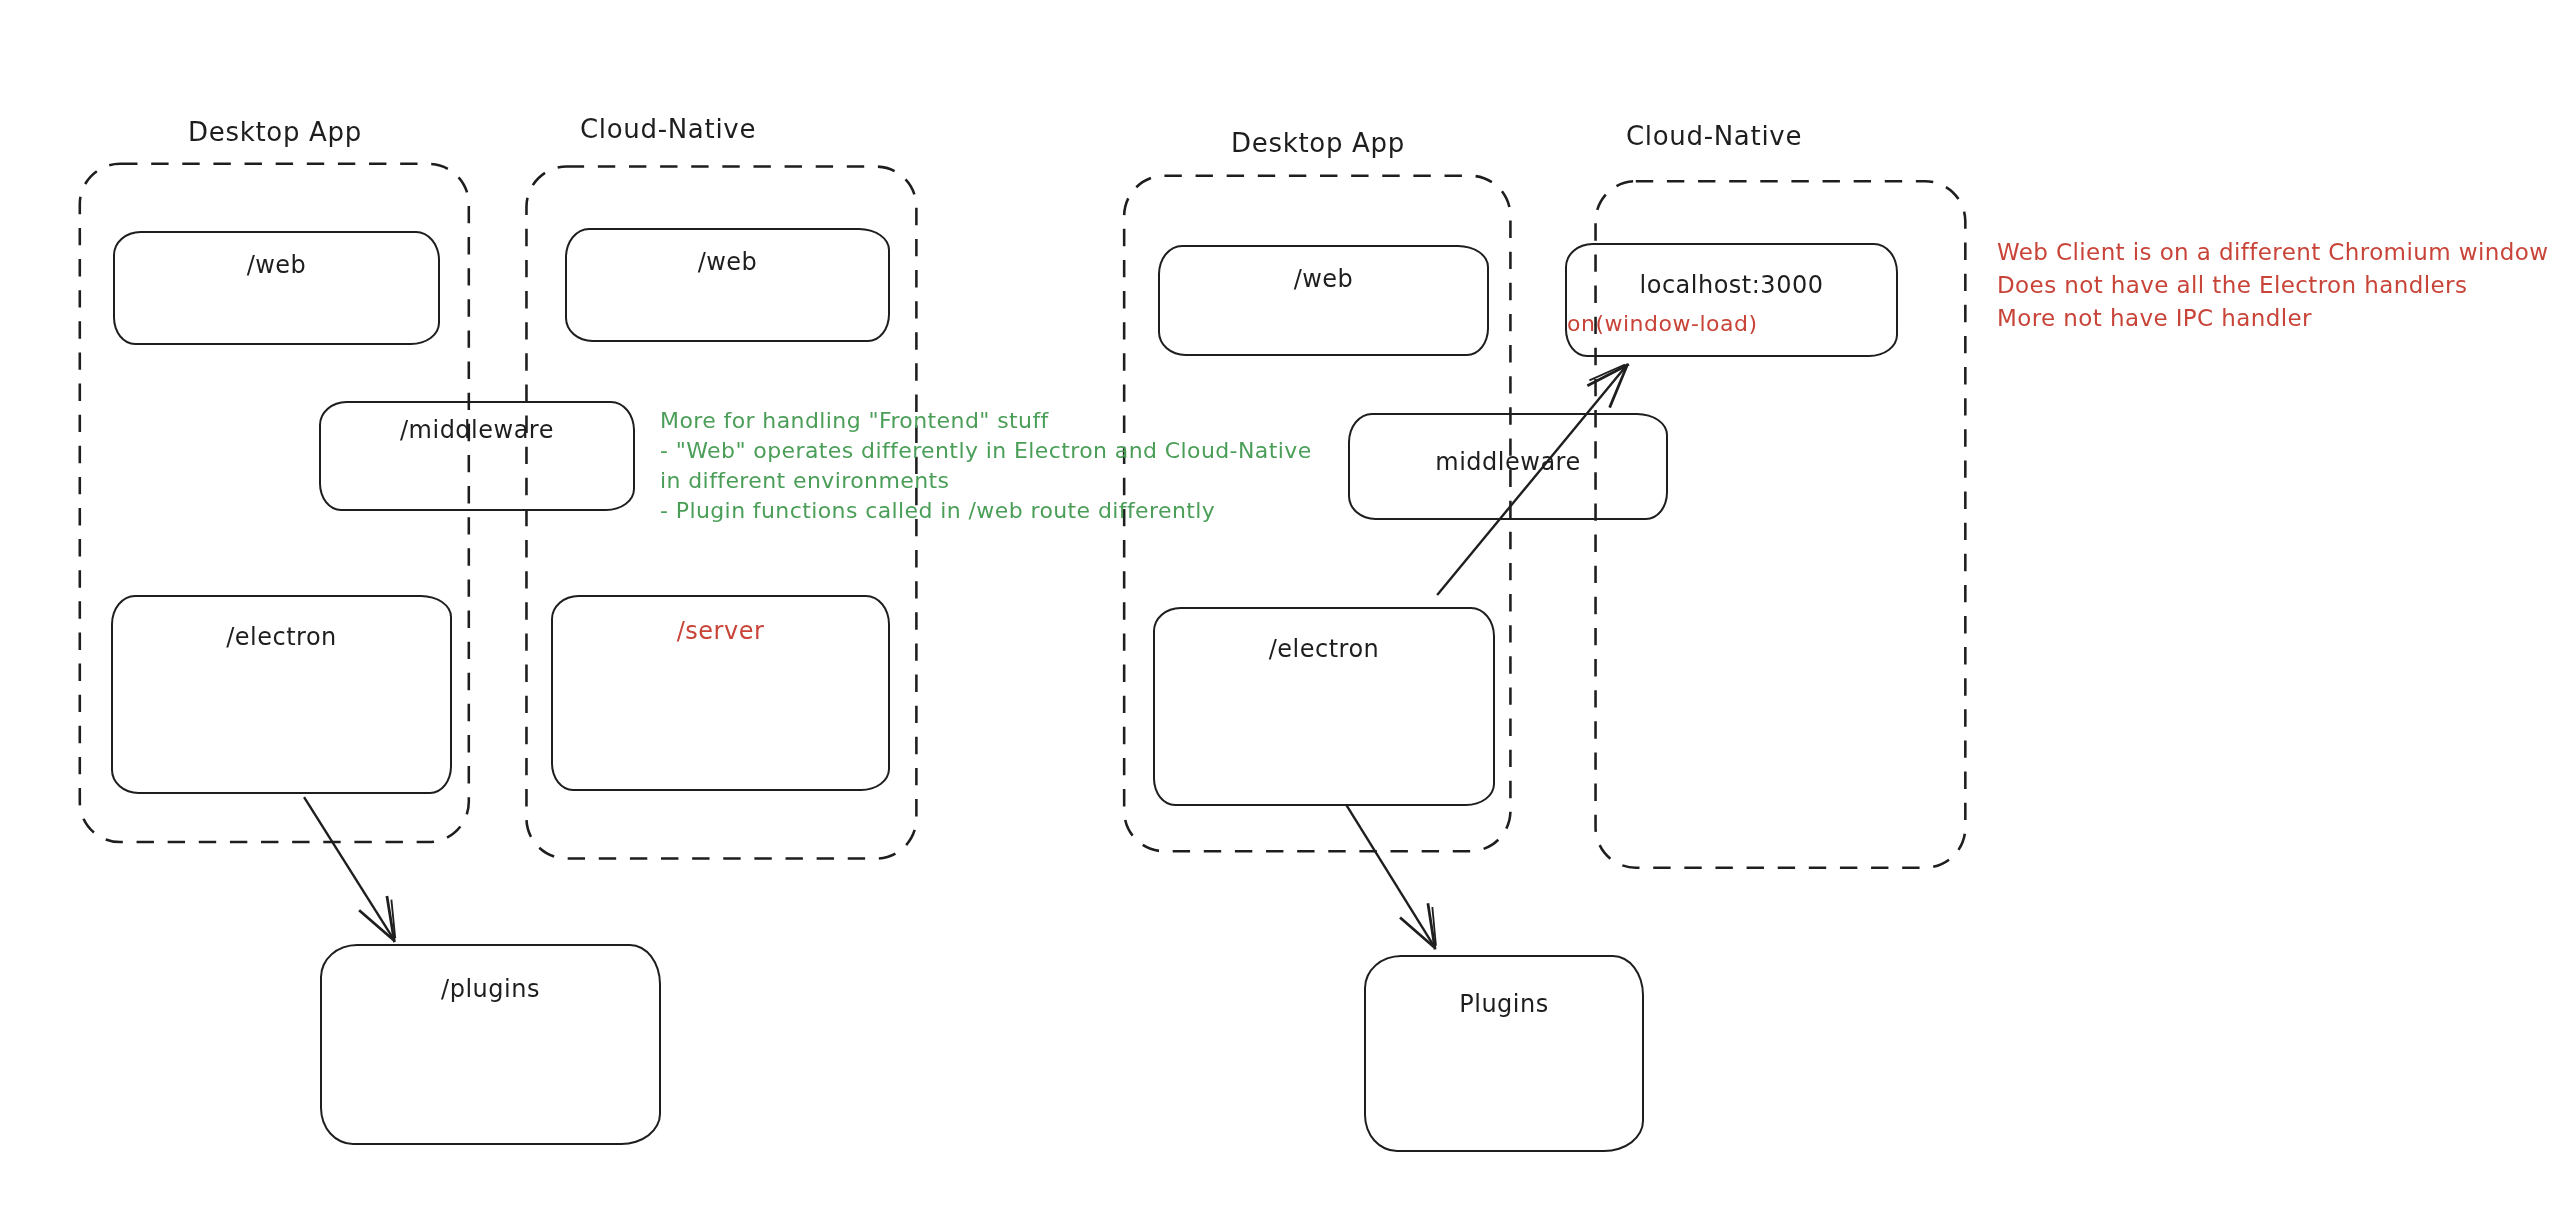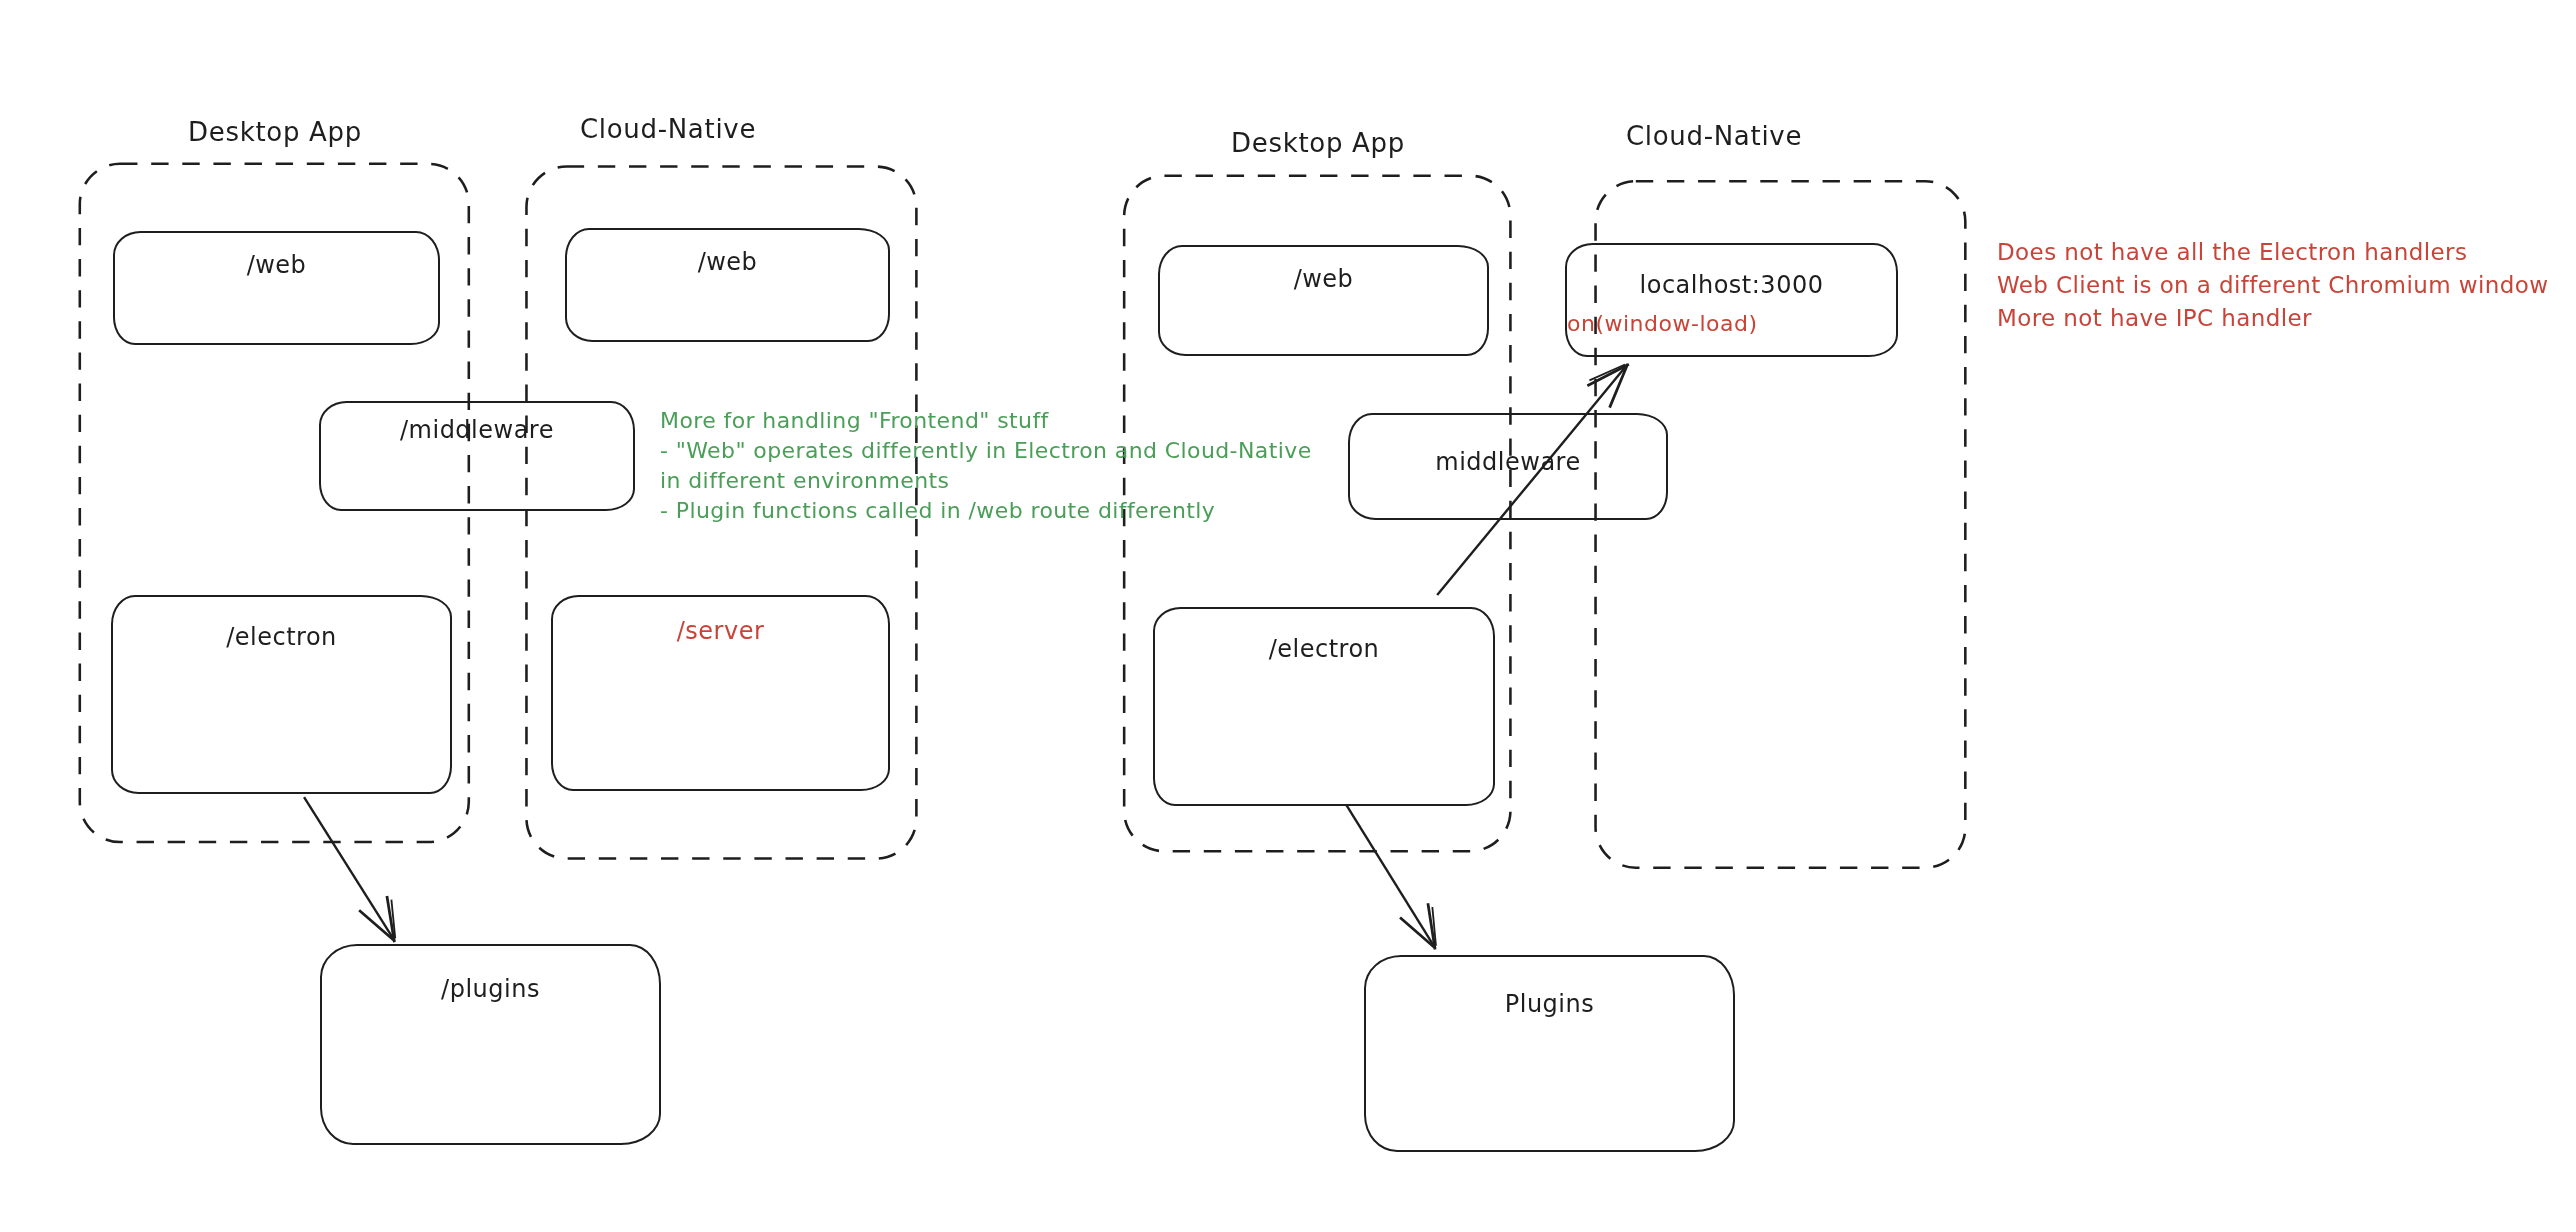--- a/index.html
+++ b/index.html
@@ -151,24 +151,24 @@
   </div>
 
   <div class="box r2" style="left:1348px; top:413px; width:320px; height:107px; padding-top:33px;">
     <span class="box-label">middleware</span>
   </div>
 
   <div class="box r1" style="left:1153px; top:607px; width:342px; height:199px; padding-top:26px;">
     <span class="box-label">/electron</span>
   </div>
 
-  <div class="box r3" style="left:1364px; top:955px; width:371px; height:197px; padding-top:33px;">
+  <div class="box r3" style="left:1364px; top:955px; width:280px; height:197px; padding-top:33px;">
     <span class="box-label">Plugins</span>
   </div>
 
   <div class="note note-red" style="left:1997px; top:236px;">
+    <div>Web Client is on a different Chromium window</div>
     <div>Does not have all the Electron handlers</div>
-    <div>Web Client is on a different Chromium window</div>
     <div>More not have IPC handler</div>
   </div>
 
 </div>
 
 
 </body></html>

